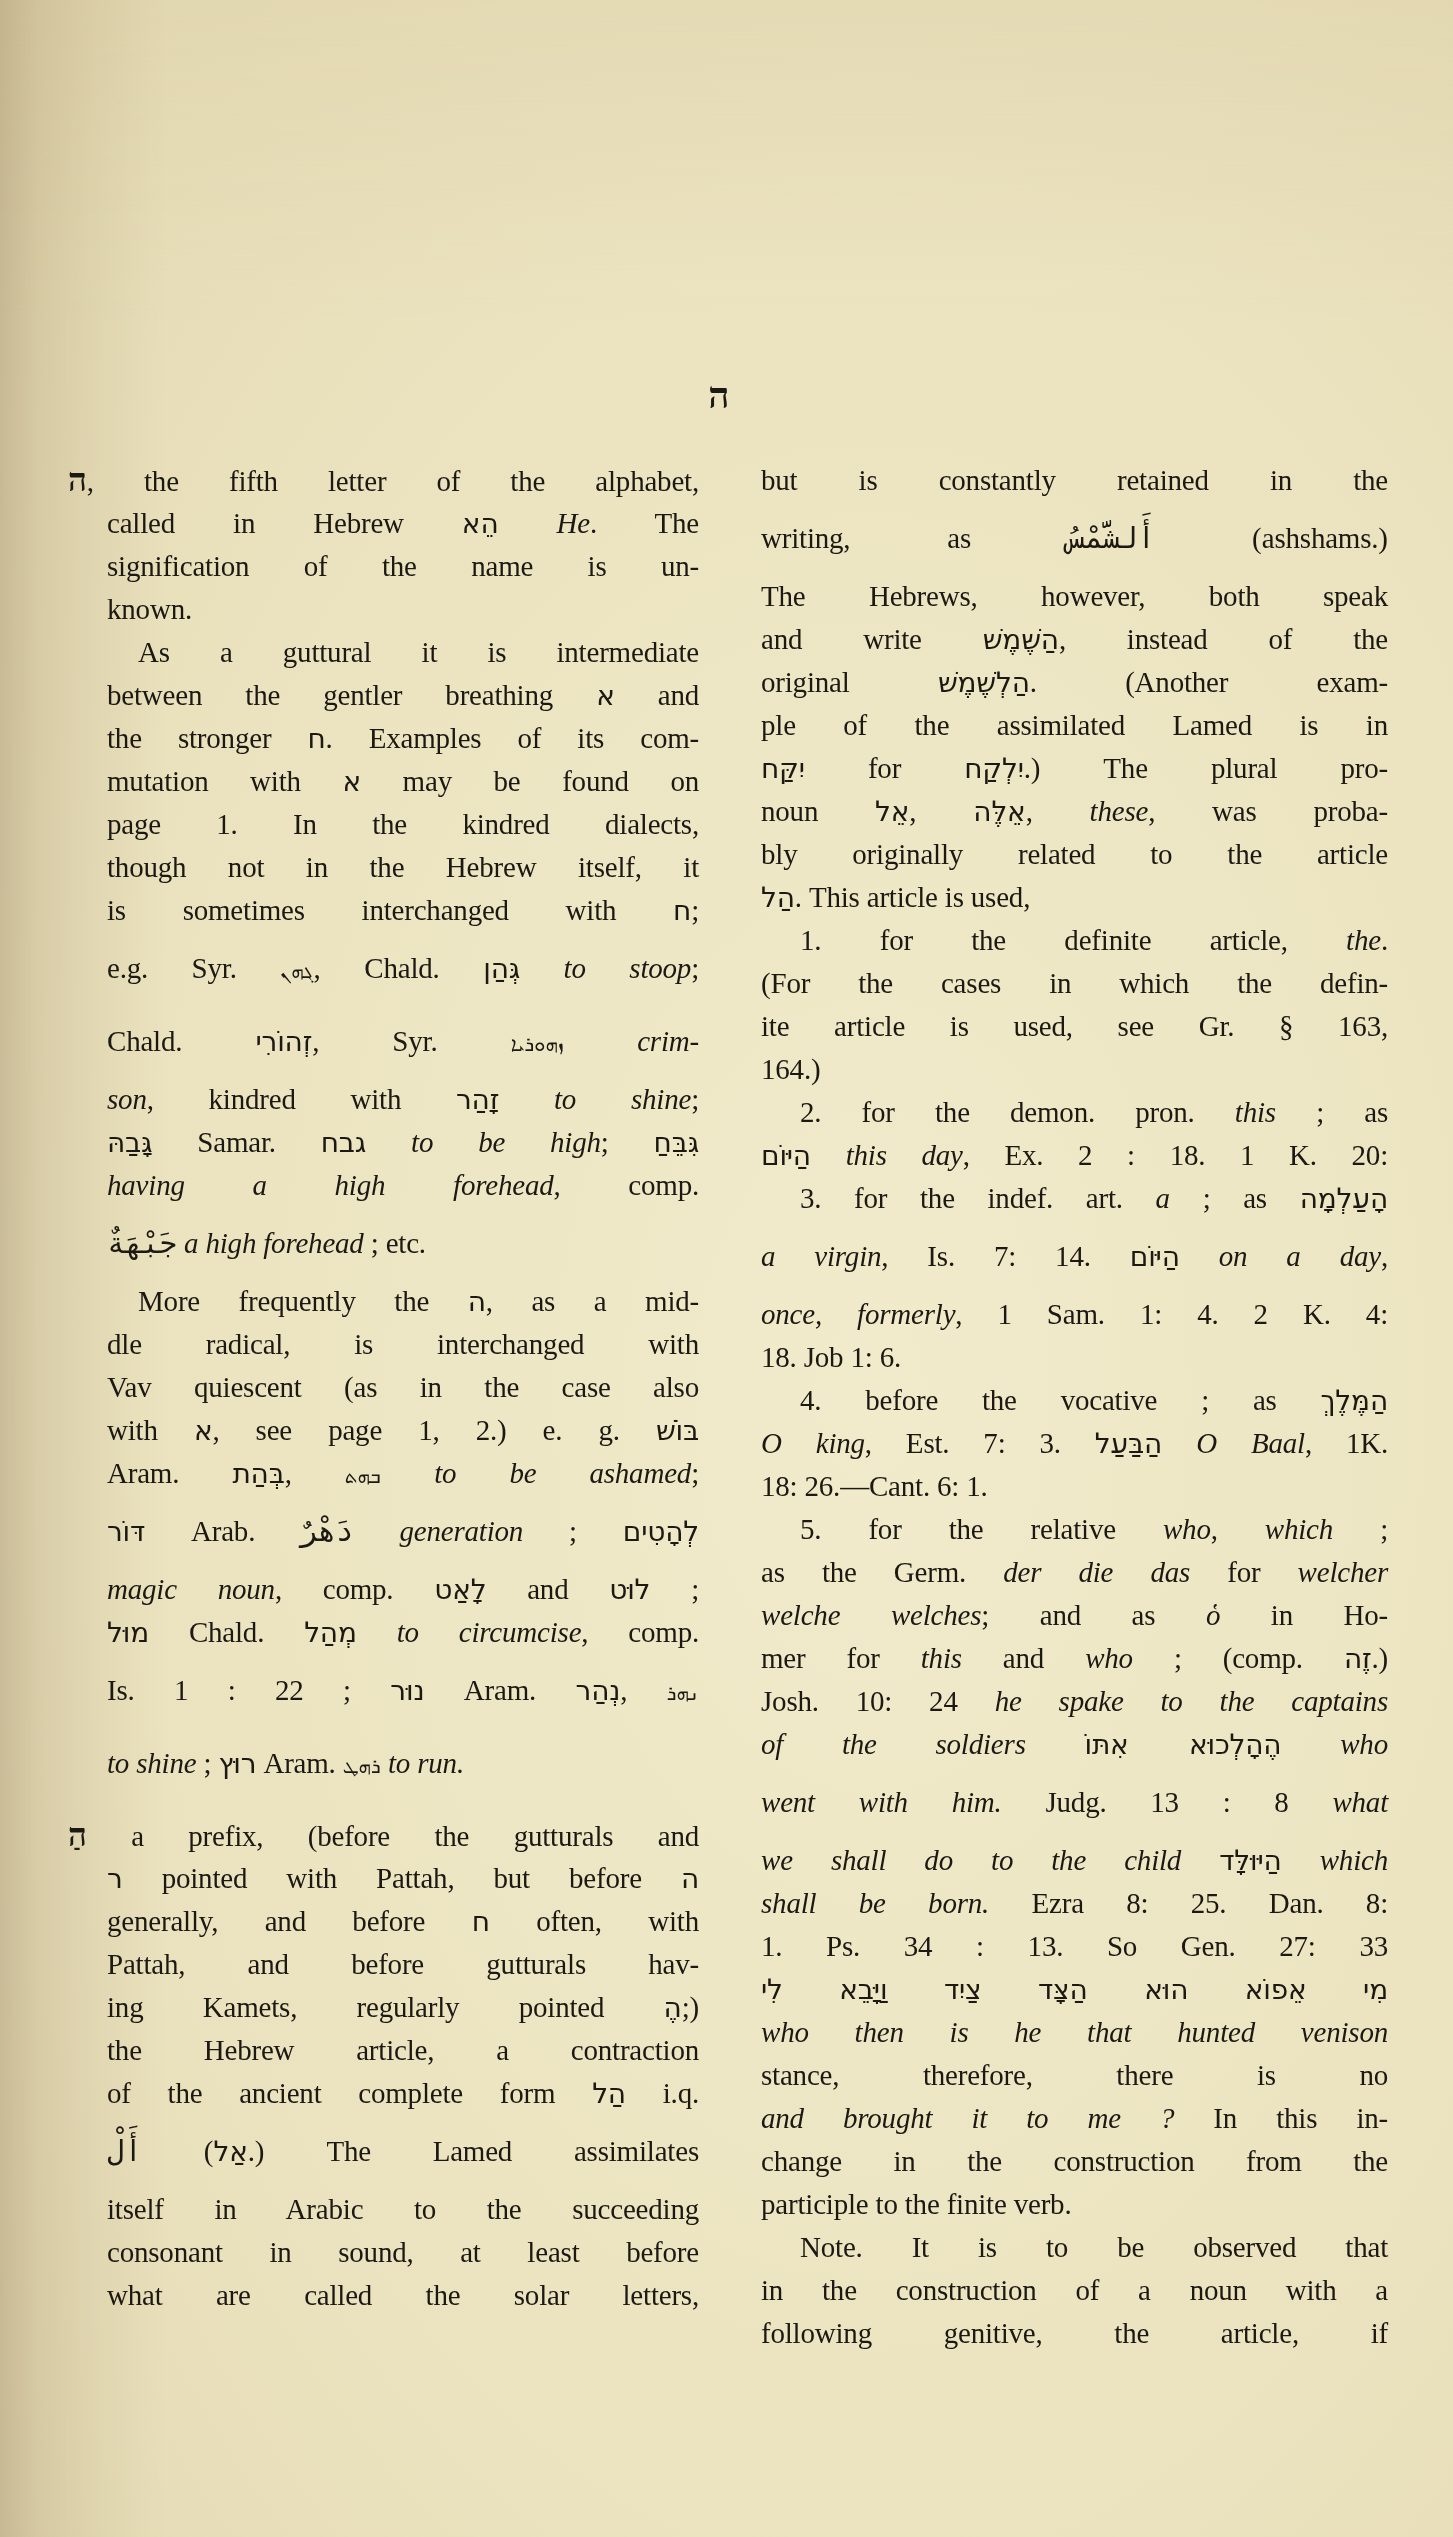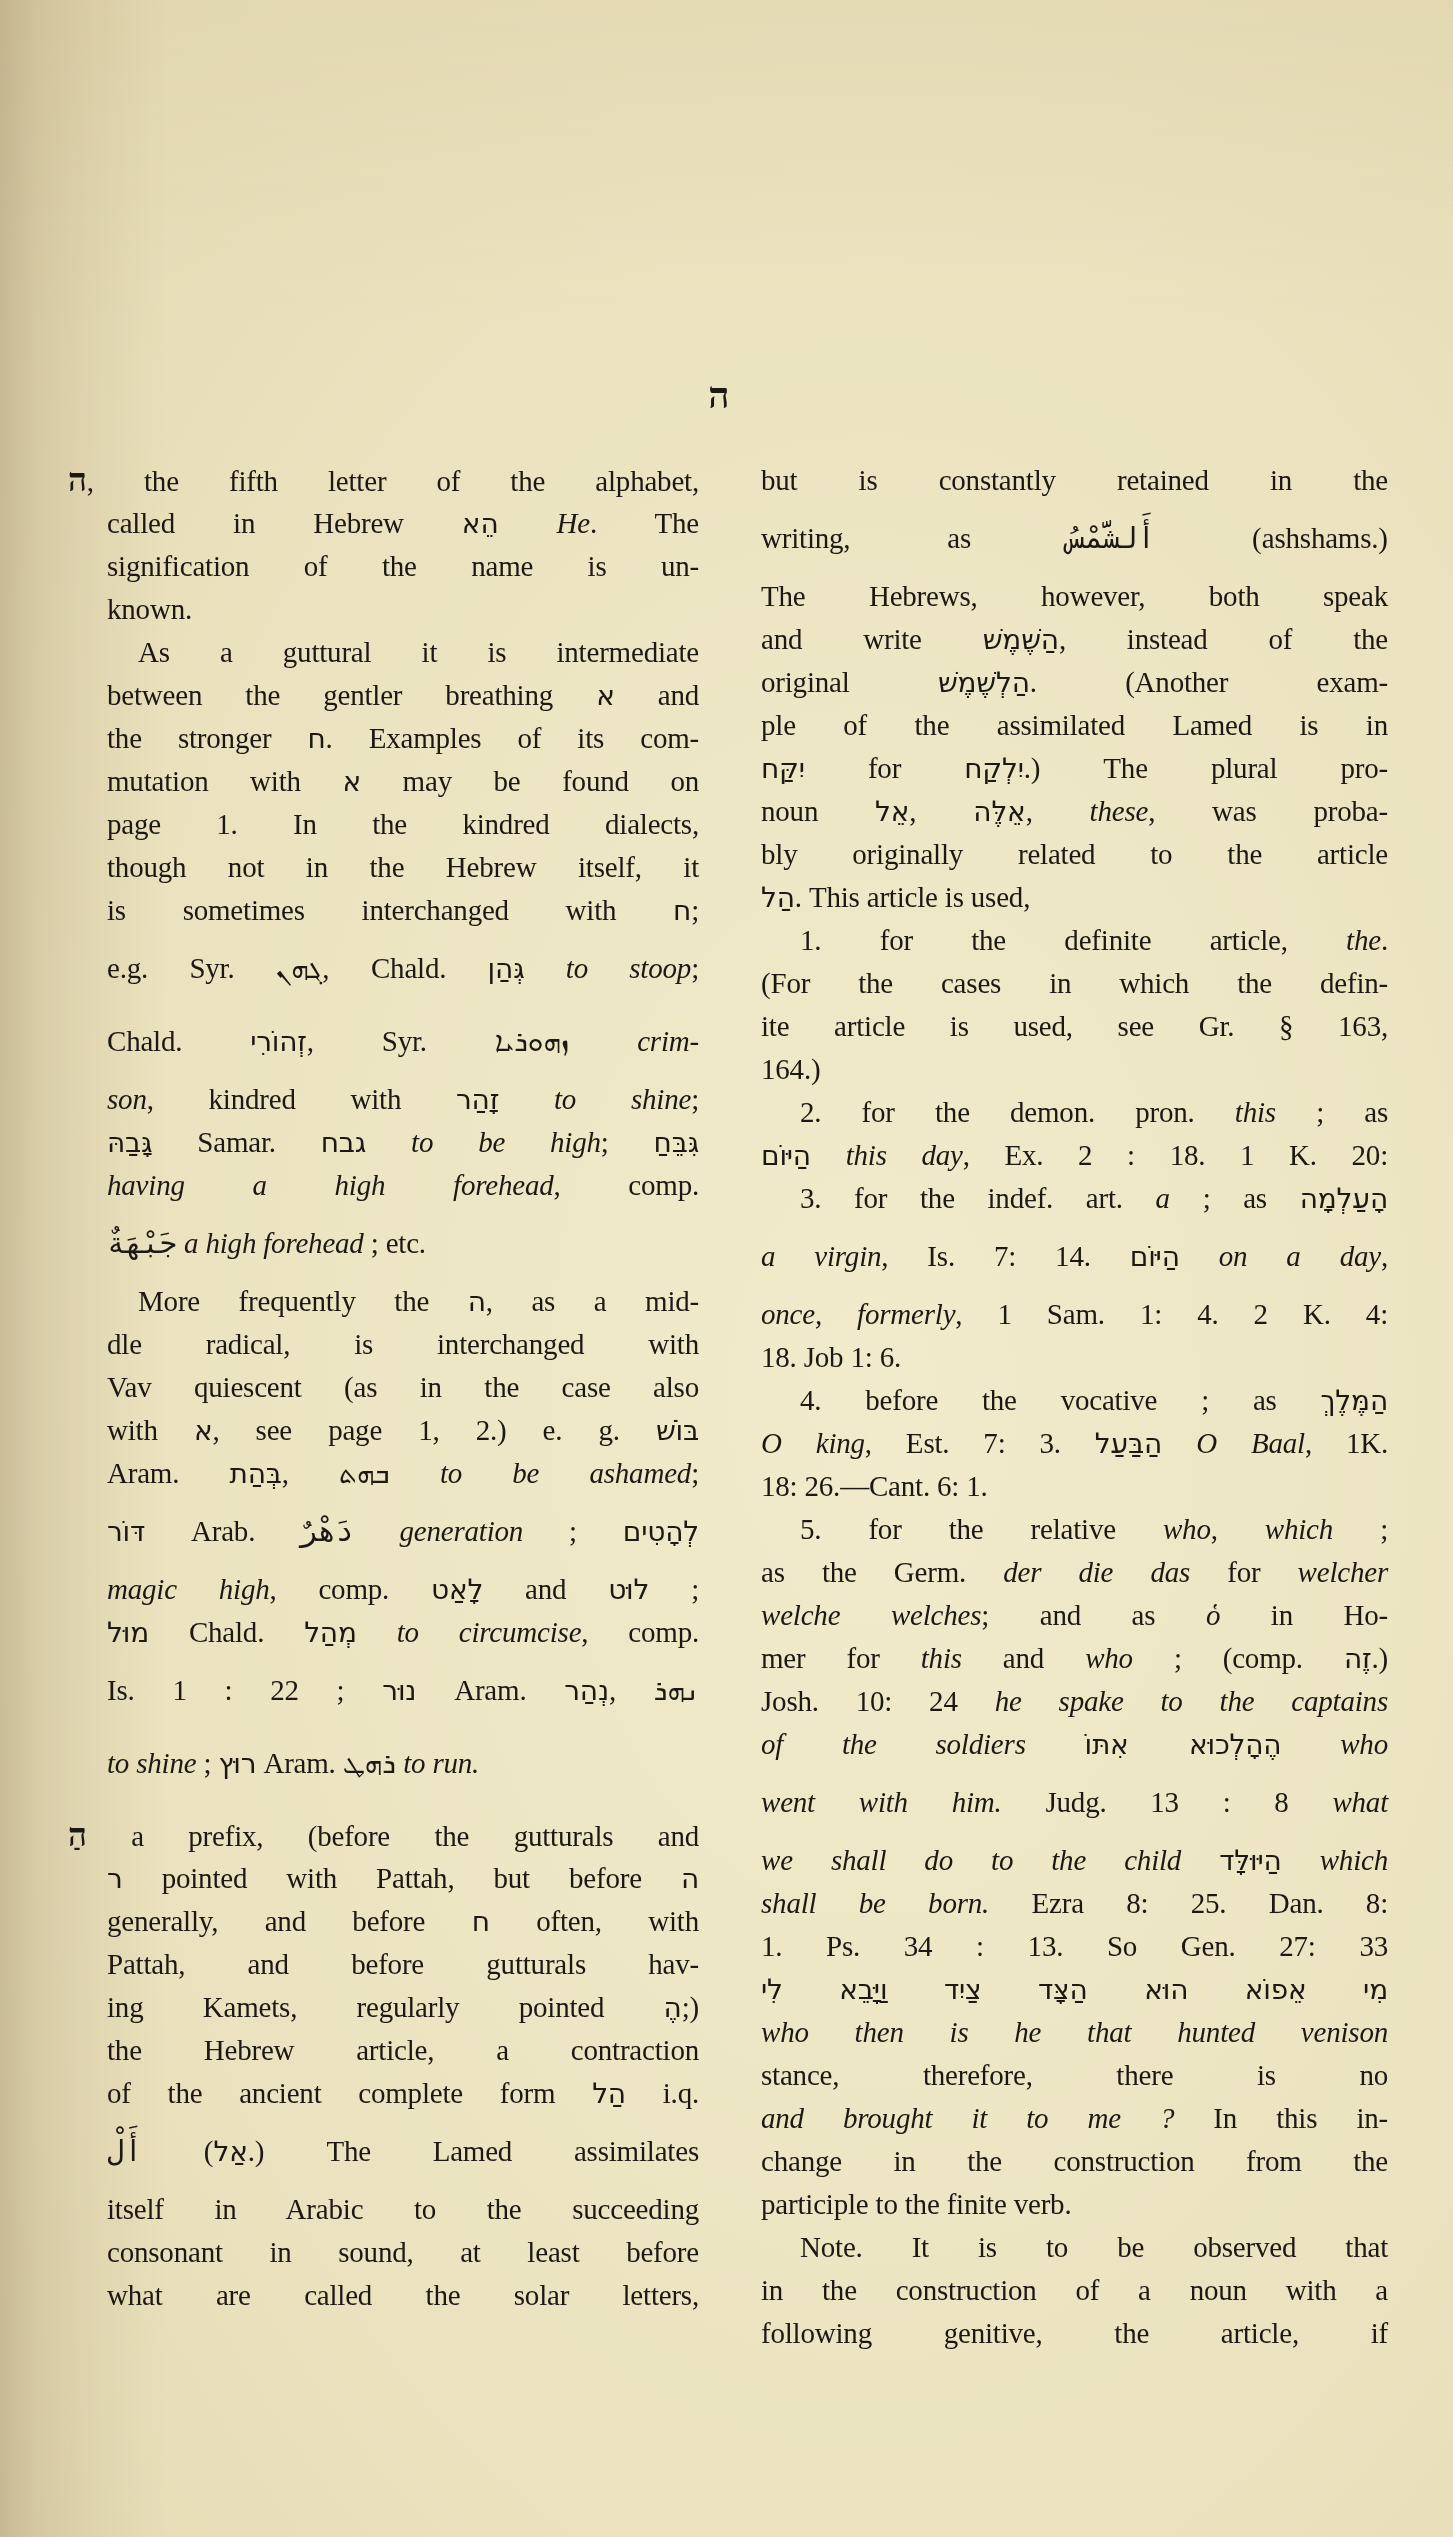--- a/index.html
+++ b/index.html
@@ -29,21 +29,21 @@
   }
   .col-left  { left: 68px;  width: 631px; }
   .col-right { left: 761px; width: 627px; }
   .line { display: block; white-space: nowrap; height: 43px; text-align-last: justify; }
   .line.last { text-align-last: left; }
   .line.tall { height: 58px; padding-top: 15px; box-sizing: content-box; }
   .line.gap-after { margin-bottom: 14px; }
   .hw { font-weight: bold; font-size: 33px; }
   .heb { font-family: "DejaVu Sans", sans-serif; font-weight: normal; font-size: 28px; direction: rtl; unicode-bidi: isolate; }
   .arab { font-family: Liberation Mono, monospace; font-size: 29px; direction: rtl; unicode-bidi: isolate; }
-  .syr { font-family: "DejaVu Sans", sans-serif; font-size: 28px; unicode-bidi: isolate; }
+  .syr { font-family: "DejaVu Sans", sans-serif; font-size: 20px; unicode-bidi: isolate; }
   i, .it { font-style: italic; }
 </style>
 </head>
 <body>
 
 <div class="page">
   <div class="running-head">ה</div>
 
   <div class="column col-left" id="col-left">
       <span class="line"><span class="hw">ה</span><span>, the fifth letter of the alphabet,</span></span>
@@ -62,21 +62,21 @@
       <span class="line" style="padding-left: 39px;"><span class="it">son</span><span>, kindred with </span><span class="heb">זָהַר</span><span> </span><span class="it">to shine</span><span>;</span></span>
       <span class="line" style="padding-left: 39px;"><span class="heb">גָּבַהּ</span><span> Samar. </span><span class="heb">גבח</span><span> </span><span class="it">to be high</span><span>; </span><span class="heb">גִּבֵּחַ</span></span>
       <span class="line" style="padding-left: 39px;"><span class="it">having a high forehead</span><span>, comp.</span></span>
       <span class="line last tall" style="padding-left: 39px;"><span class="arab">جَبْهَةٌ</span><span> </span><span class="it">a high forehead</span><span> ; etc.</span></span>
       <span class="line" style="padding-left: 70px;"><span>More frequently the </span><span class="heb">ה</span><span>, as a mid-</span></span>
       <span class="line" style="padding-left: 39px;"><span>dle radical, is interchanged with</span></span>
       <span class="line" style="padding-left: 39px;"><span>Vav quiescent (as in the case also</span></span>
       <span class="line" style="padding-left: 39px;"><span>with </span><span class="heb">א</span><span>, see page 1, 2.) e. g. </span><span class="heb">בּוֹשׁ</span></span>
       <span class="line" style="padding-left: 39px;"><span>Aram. </span><span class="heb">בְּהַת</span><span>, </span><span class="syr">ܒܗܬ</span><span> </span><span class="it">to be ashamed</span><span>;</span></span>
       <span class="line tall" style="padding-left: 39px;"><span class="heb">דּוֹר</span><span> Arab. </span><span class="arab">دَهْرٌ</span><span> </span><span class="it">generation</span><span> ; </span><span class="heb">לְהָטִים</span></span>
-      <span class="line" style="padding-left: 39px;"><span class="it">magic high</span><span>, comp. </span><span class="heb">לָאַט</span><span> and </span><span class="heb">לוּט</span><span> ;</span></span>
+      <span class="line" style="padding-left: 39px;"><span class="it">magic noun</span><span>, comp. </span><span class="heb">לָאַט</span><span> and </span><span class="heb">לוּט</span><span> ;</span></span>
       <span class="line" style="padding-left: 39px;"><span class="heb">מוּל</span><span> Chald. </span><span class="heb">מְהַל</span><span> </span><span class="it">to circumcise</span><span>, comp.</span></span>
       <span class="line tall" style="padding-left: 39px;"><span>Is. 1 : 22 ; </span><span class="heb">נוּר</span><span> Aram. </span><span class="heb">נְהַר</span><span>, </span><span class="syr">ܢܗܪ</span></span>
       <span class="line last tall gap-after" style="padding-left: 39px;"><span class="it">to shine</span><span> ; </span><span class="heb">רוּץ</span><span> Aram. </span><span class="syr">ܪܗܛ</span><span> </span><span class="it">to run.</span></span>
       <span class="line"><span class="hw">הַ</span><span> a prefix, (before the gutturals and</span></span>
       <span class="line" style="padding-left: 39px;"><span class="heb">ר</span><span> pointed with Pattah, but before </span><span class="heb">ה</span></span>
       <span class="line" style="padding-left: 39px;"><span>generally, and before </span><span class="heb">ח</span><span> often, with</span></span>
       <span class="line" style="padding-left: 39px;"><span>Pattah, and before gutturals hav-</span></span>
       <span class="line" style="padding-left: 39px;"><span>ing Kamets, regularly pointed </span><span class="heb">הֶ</span><span>;)</span></span>
       <span class="line" style="padding-left: 39px;"><span>the Hebrew article, a contraction</span></span>
       <span class="line" style="padding-left: 39px;"><span>of the ancient complete form </span><span class="heb">הַל</span><span> i.q.</span></span>

